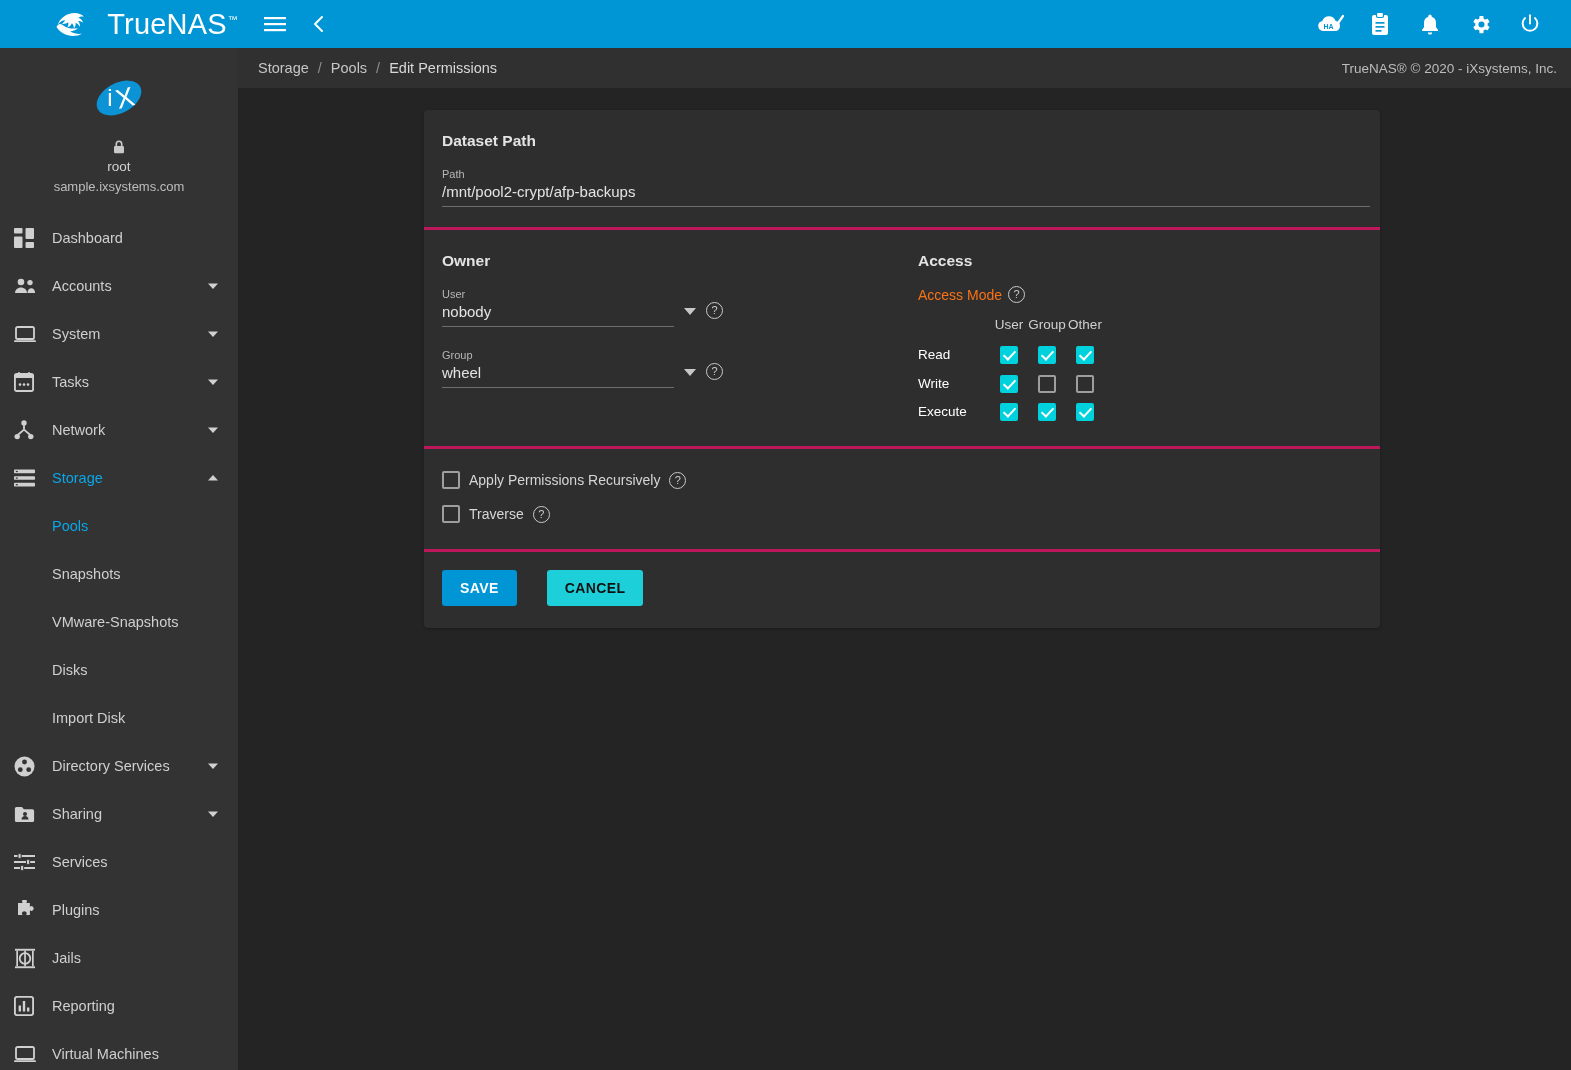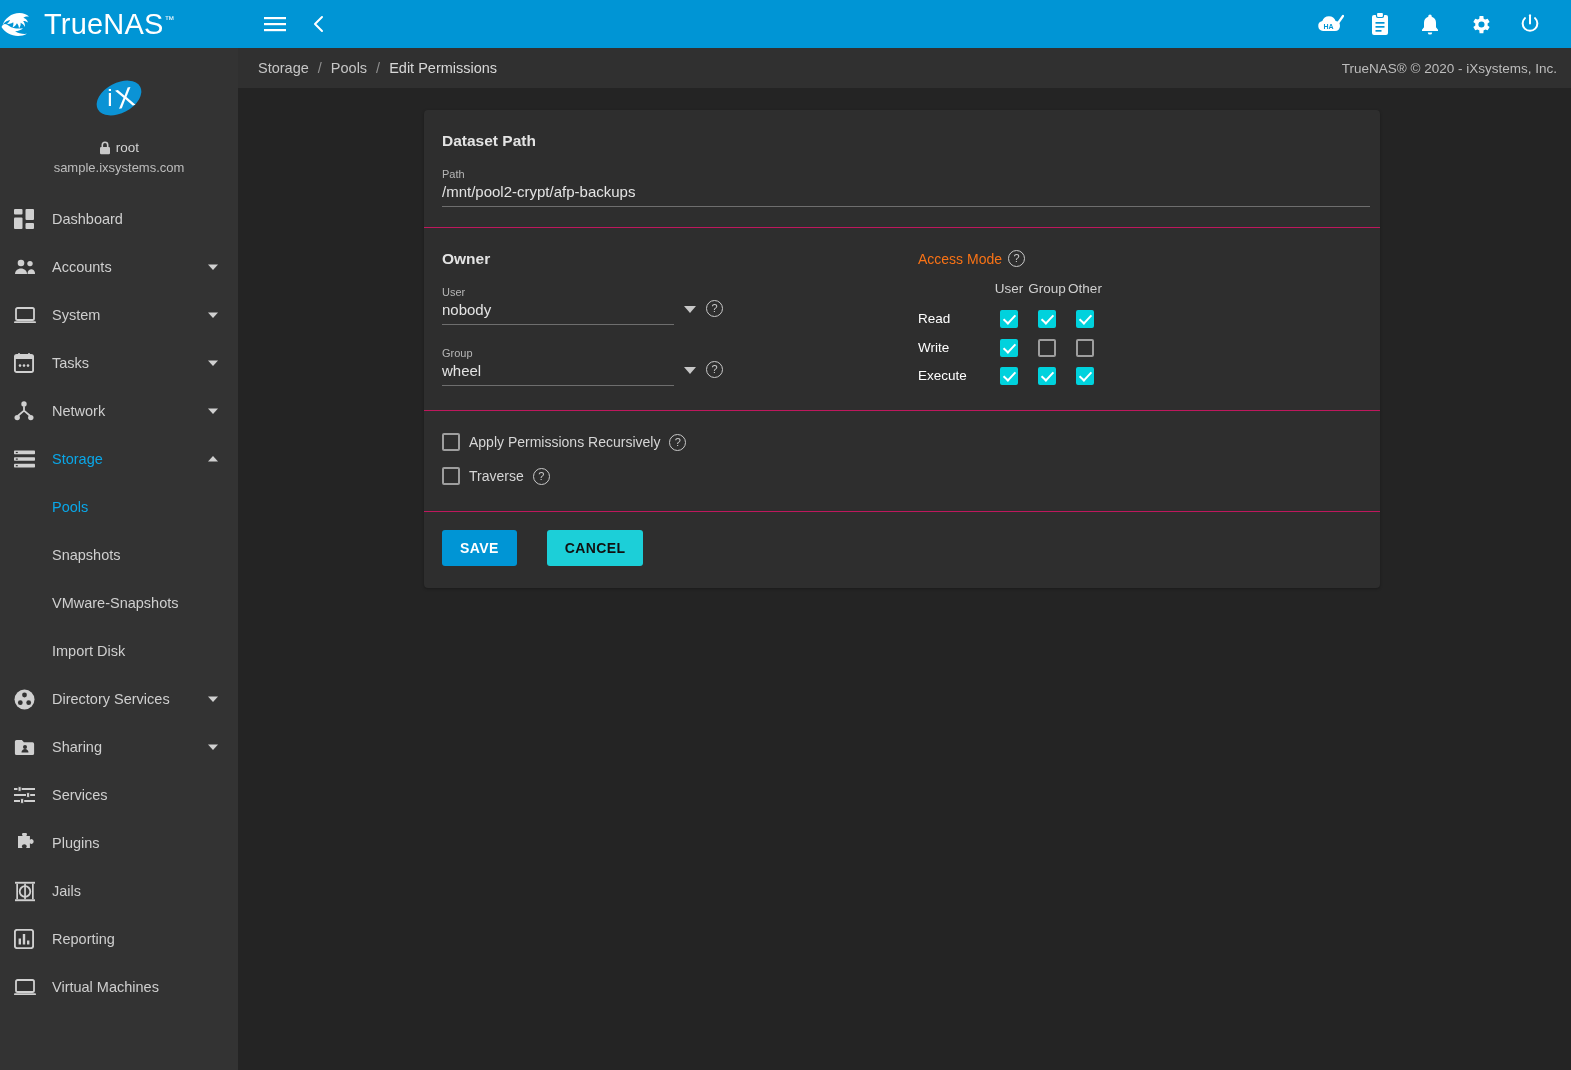--- a/index.html
+++ b/index.html
@@ -12,21 +12,21 @@
   }
   .app { position: relative; width: 1571px; height: 1070px; display: flex; flex-direction: column; }
 
   
   .topbar {
     height: 48px; min-height: 48px; background: #0095d5;
     display: flex; align-items: center; position: relative; z-index: 20;
   }
   .brand {
     width: 238px; min-width: 238px; height: 36px;
-    display: flex; align-items: center; justify-content: flex-start; gap: 10px;
+    display: flex; align-items: center; justify-content: flex-end; gap: 18px;
   }
   .brand-logo { width: 34px; height: 30px; display:block; }
   .brand-text {
     font-size: 29px; color: #fff; letter-spacing: .2px; font-weight: 400;
     position: relative; line-height: 1;
   }
   .brand-tm { font-size: 10px; vertical-align: super; margin-left: 1px; }
   .topbar-ctrls { display: flex; align-items: center; gap: 14px; padding-left: 22px; }
   .icon-btn {
     width: 30px; height: 30px; display: flex; align-items: center; justify-content: center;
@@ -41,21 +41,21 @@
 
   
   .sidebar {
     width: 238px; min-width: 238px; background: #333333; overflow: hidden;
     display: flex; flex-direction: column;
   }
   .user-block { padding: 22px 0 14px; text-align: center; }
   .ix-logo { width: 56px; height: 56px; margin: 0 auto 14px; display: block; }
   .user-line {
     font-size: 13.5px; color: #d2d2d2; display: flex; align-items: center;
-    justify-content: center; gap: 5px; margin-bottom: 5px;
+    justify-content: center; gap: 5px; margin-bottom: 5px; flex-direction: column;
   }
   .host-line { font-size: 13px; color: #bdbdbd; }
   .nav { padding-top: 6px; }
   .nav-item {
     height: 48px; display: flex; align-items: center; padding: 0 18px 0 14px;
     cursor: pointer; color: #cfcfcf; font-size: 14.5px;
   }
   .nav-ico { width: 34px; min-width: 34px; display: flex; align-items: center; color: #d0d0d0; }
   .nav-label { flex: 1; padding-left: 4px; }
   .nav-item.active > .nav-label, .nav-item.active { color: #0aa7e8; }
@@ -80,21 +80,21 @@
   .copyright { margin-left: auto; font-size: 13.5px; color: #bdbdbd; }
 
   .page { flex: 1; overflow: auto; padding: 22px 0 16px 0; }
 
   .card {
     width: 956px; margin-left: 186px; background: #2e2e2e;
     border-radius: 4px; box-shadow: 0 1px 3px rgba(0,0,0,.3);
     overflow: hidden;
   }
   .section { padding: 22px 18px 20px 18px; }
-  .section + .section { border-top: 1px solid #be185d; }
+  .section + .section { border-top: 3px solid #be185d; }
   .sec-title { font-size: 15.5px; color: #e3e3e3; font-weight: bold; margin-bottom: 16px; }
 
   
   .field { position: relative; padding-top: 2px; }
   .field-label { font-size: 11px; color: #b6b6b6; margin-bottom: 3px; }
   .field-input {
     background: transparent; border: none; border-bottom: 1px solid #6e6e6e;
     color: #e3e3e3; font-size: 15px; font-family: inherit;
     padding: 0 0 6px 0; width: 100%; outline: none;
   }
@@ -345,20 +345,23 @@
         <div class="nav-sub active">
             <span>Pools</span>
           </div>
         <div class="nav-sub">
             <span>Snapshots</span>
           </div>
         <div class="nav-sub">
             <span>VMware-Snapshots</span>
           </div>
         <div class="nav-sub">
+            <span>Disks</span>
+          </div>
+        <div class="nav-sub">
             <span>Import Disk</span>
           </div>
 
         <div class="nav-item">
           <span class="nav-ico">
             <svg width="21" height="21" viewBox="0 0 21 21">
                 <circle cx="10.5" cy="10.5" r="10" fill="#d0d0d0"></circle>
                 <circle cx="10.5" cy="6" r="2.4" fill="#333"></circle>
                 <circle cx="6.3" cy="13.7" r="2.4" fill="#333"></circle>
                 <circle cx="14.7" cy="13.7" r="2.4" fill="#333"></circle>
@@ -495,20 +498,21 @@
                       <div class="field-label">Group</div>
                       <input class="field-input" readonly="" value="wheel" style="">
                     </div>
                   </div>
                   <div class="sel-caret"></div>
                   <div class="help" style="margin-bottom:8px;">?</div>
                 </div>
               </div>
 
               <div class="col-access">
+                <div class="sec-title">Access</div>
                 <div class="access-mode-row">
                   <span class="access-mode-label">Access Mode</span>
                   <span class="help">?</span>
                 </div>
 
                 <table class="access">
                   <thead>
                     <tr>
                       <th class="rowhead"></th>
                       <th>User</th>

